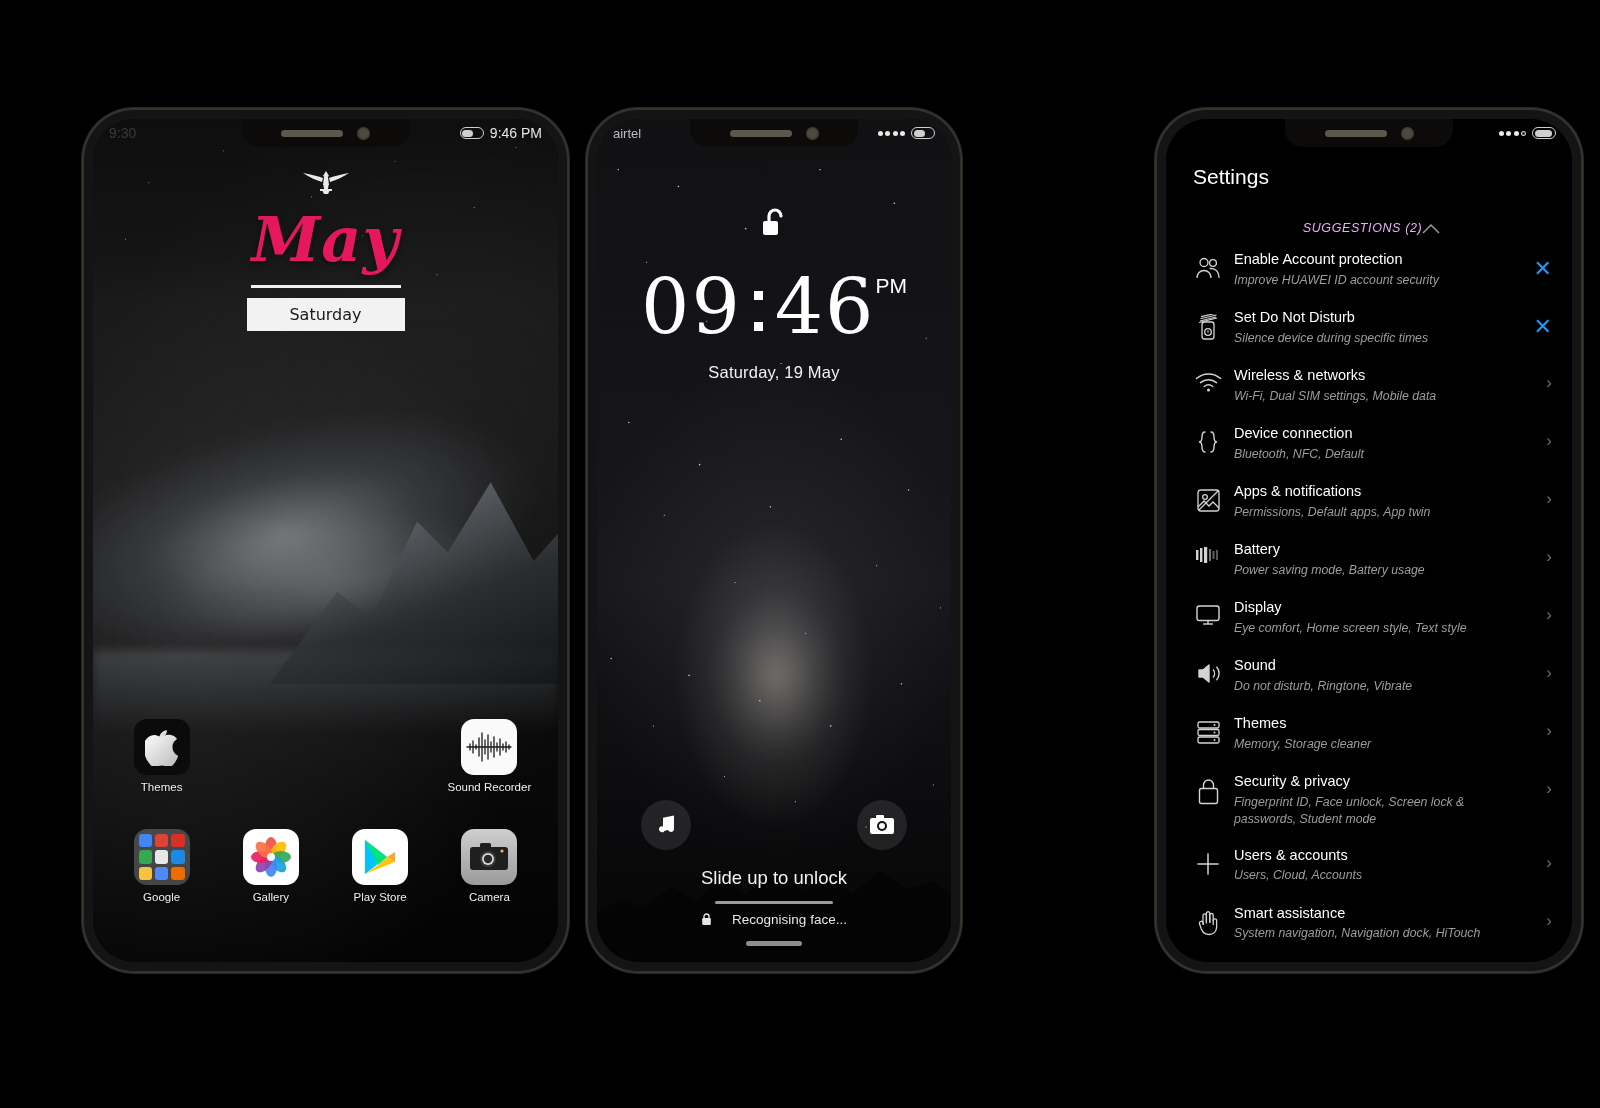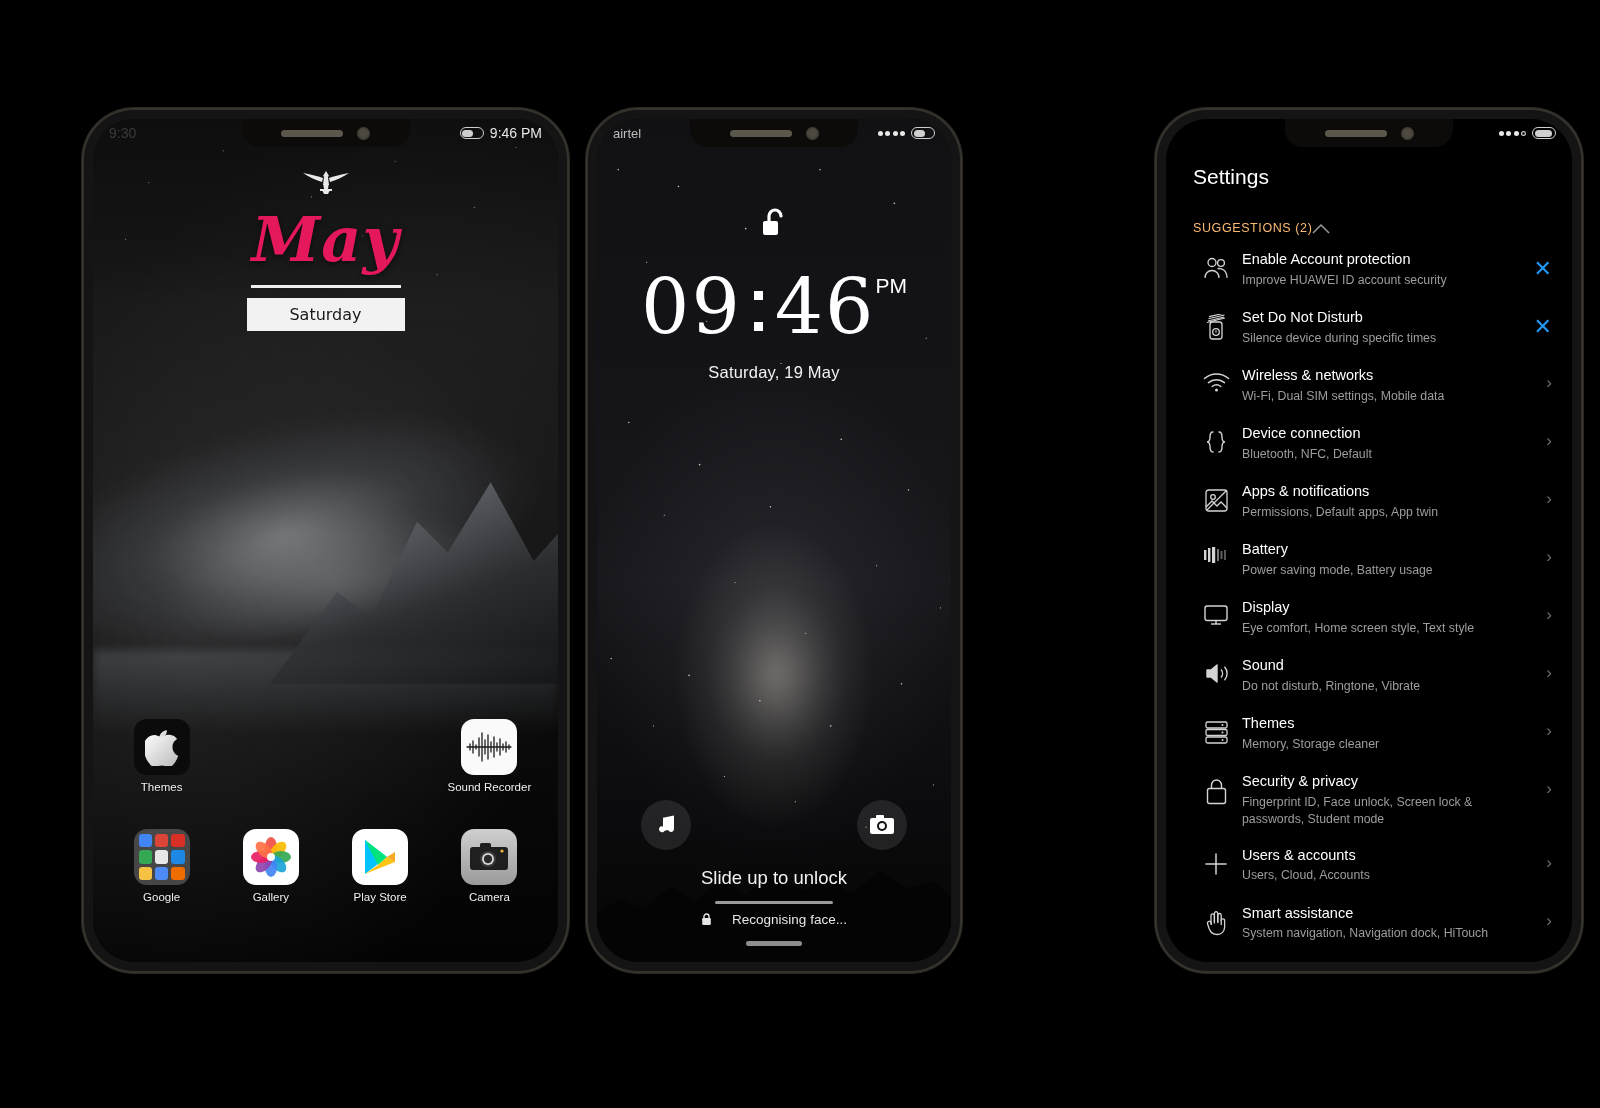--- a/index.html
+++ b/index.html
@@ -234,33 +234,33 @@
   .slidebar { width: 118px; height: 3px; background:#9a9a9a; border-radius:2px; margin: 12px auto 8px;}
   .facetxt { font-size: 13.5px; color:#e6e6e6; display:flex; align-items:center; justify-content:center; gap:20px;}
   .homebar { width:56px; height:5px; border-radius:3px; background:#8e8e8e; margin: 14px auto 0; }
 
   
   #phone3 { left: 1155px; top: 108px; width: 428px; height: 865px; }
   .settings { position:absolute; inset:0; background:#000; color:#fff; }
   .set-title { padding: 46px 0 0 27px; font-size: 21px; font-weight: 400; color:#fff; }
   .sugg-head {
     margin-top: 32px; padding: 0 22px 0 27px;
-    display:flex; align-items:center; justify-content:flex-start;
-    font-size: 12.5px; letter-spacing:.6px; color:#fdba74;
-  }
-  .slist { margin-top: 6px; padding-left: 8px; }
+    display:flex; align-items:center; justify-content:center;
+    font-size: 12.5px; letter-spacing:.6px; color:#f0abfc;font-style:italic;
+  }
+  .slist { margin-top: 6px; }
   .srow {
     display:flex; align-items:flex-start;
     padding: 9px 20px 9px 22px;
     min-height: 58px;
   }
   .sicon { width: 40px; flex: 0 0 40px; display:flex; align-items:center; justify-content:center; padding-top:6px; }
   .stext { flex:1; padding-left: 6px; }
   .stitle { font-size: 14.5px; color:#fff; line-height: 1.35; }
-  .ssub { font-size: 12.3px; color:#9d9d9d; line-height: 1.38; margin-top: 2px; }
+  .ssub { font-size: 12.3px; color:#9d9d9d; line-height: 1.38; margin-top: 2px; font-style: italic; }
   .saction { flex: 0 0 30px; display:flex; align-items:center; justify-content:flex-end; padding-top: 8px; }
   .xbtn { color:#2196f3; font-size: 22px; line-height:1; font-weight:300; }
   .chev { color:#6e6e6e; font-size: 17px; line-height:1; }
 
   svg { display:block; }
 </style>
 </head>
 <body>
 
 <div class="stage">

